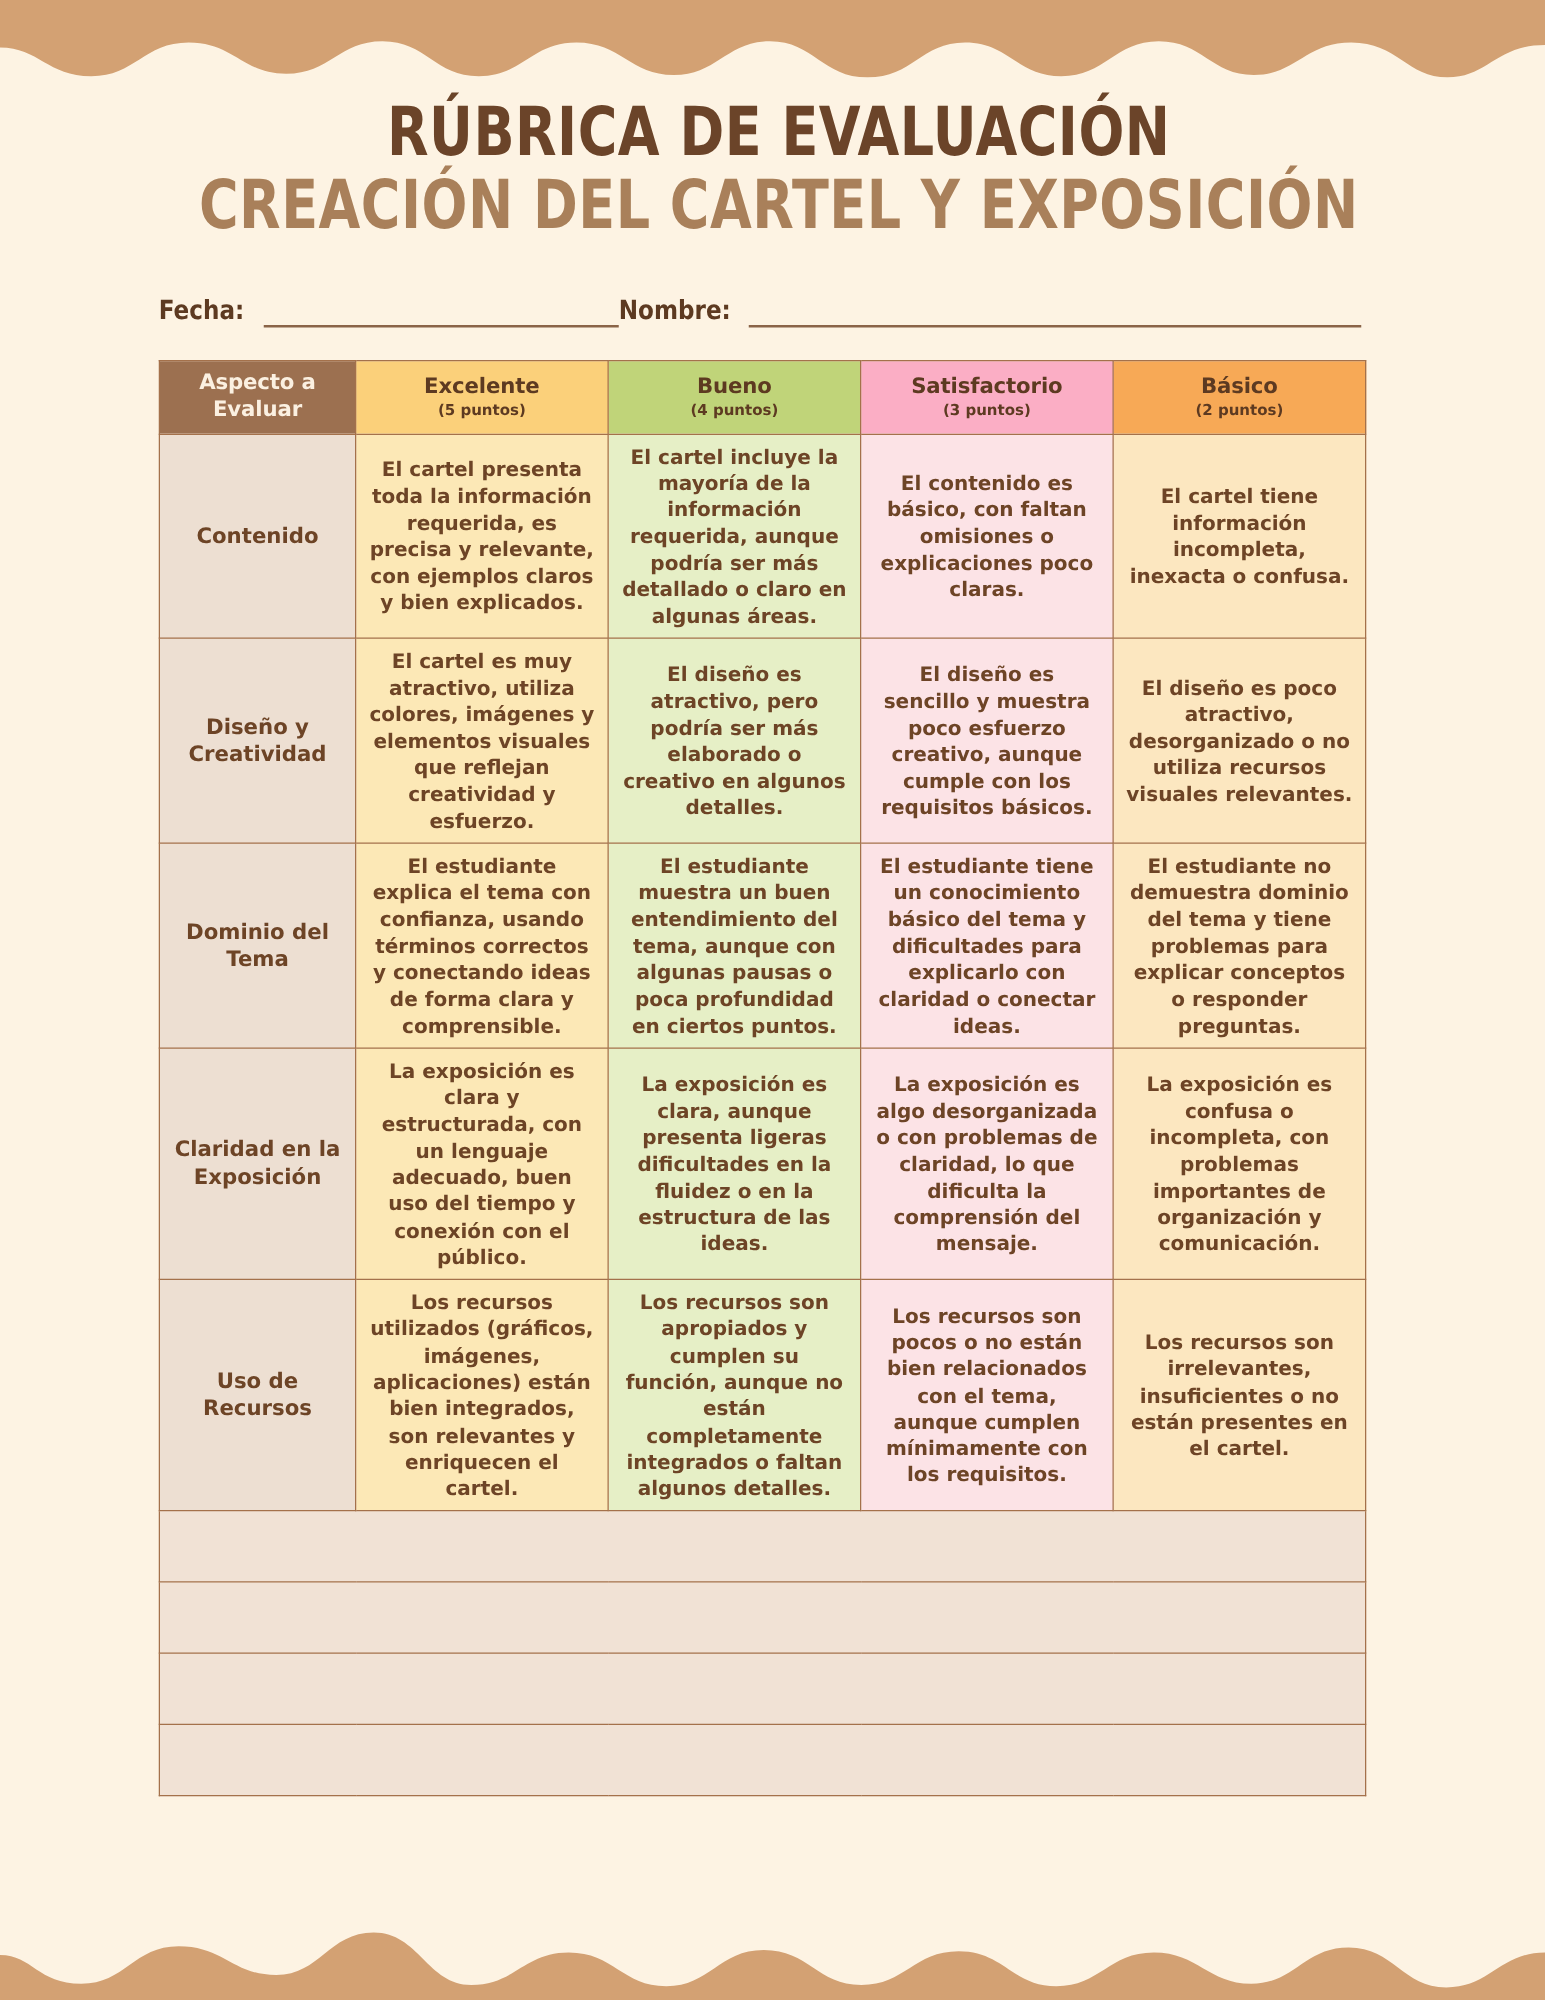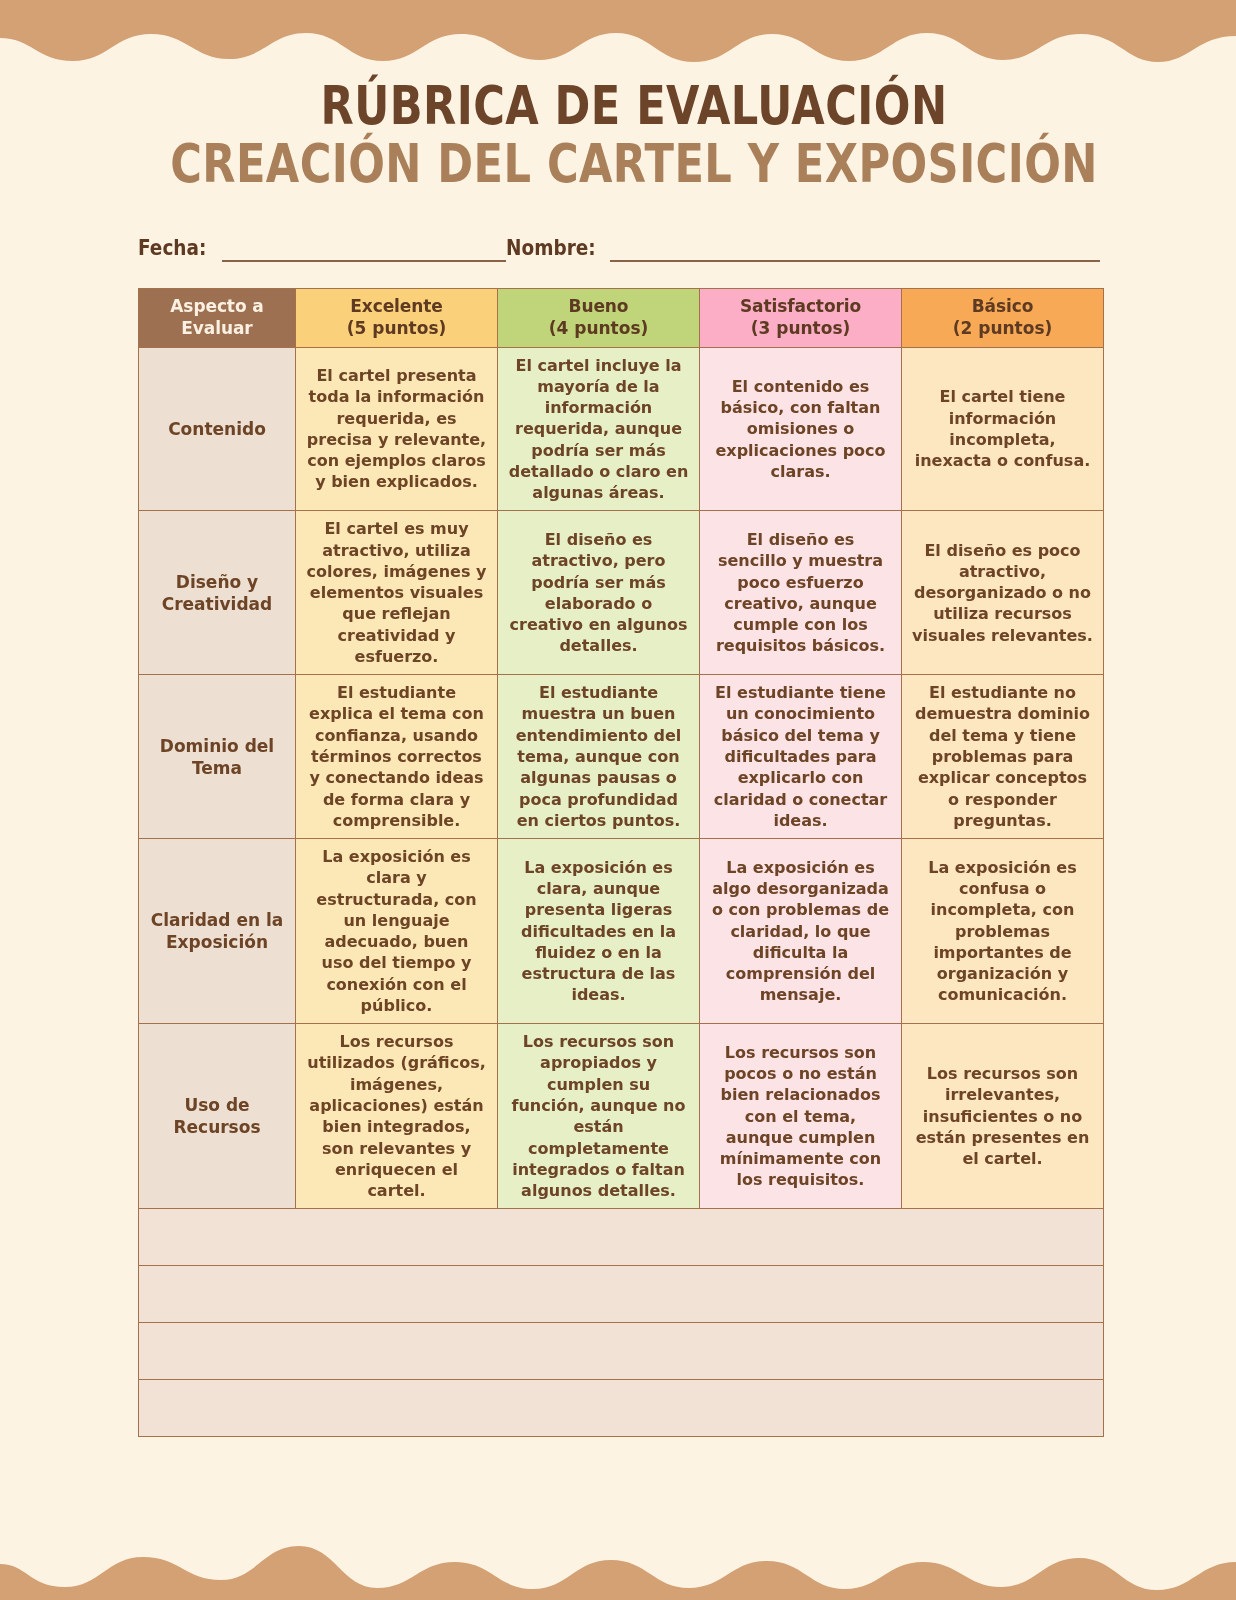--- a/index.html
+++ b/index.html
@@ -22,21 +22,21 @@
     width: 1236px;
     line-height: 0;
     z-index: 1;
   }
   .wave-top { top: 0; }
   .wave-bottom { bottom: 0; }
 
   
   .page {
     position: absolute;
-    left: 16px; top: 0;
+    left: 5px; top: 0;
     width: 1048px;
     height: 1600px;
     z-index: 2;
   }
 
   
   .title-block {
     position: absolute;
     left: 0;
     top: 78px;
@@ -132,21 +132,21 @@
     font-size: 17px;
     line-height: 1.28;
     letter-spacing: -0.1px;
   }
   .hdr-exc .h-title, .hdr-bue .h-title,
   .hdr-sat .h-title, .hdr-bas .h-title { color: #5d3a21; }
   .hdr-aspect .h-title { color: #fbf0e1; }
   .h-pts {
     font-family: "DejaVu Sans", sans-serif;
     font-weight: bold;
-    font-size: 17px;
+    font-size: 12px;
     color: #5d3a21;
     line-height: 1.28;
   }
 
   
   .cell-aspect {
     background: #eddfd2;
   }
   .cell-exc { background: #fce8b6; }
   .cell-bue { background: #e6efc6; }

